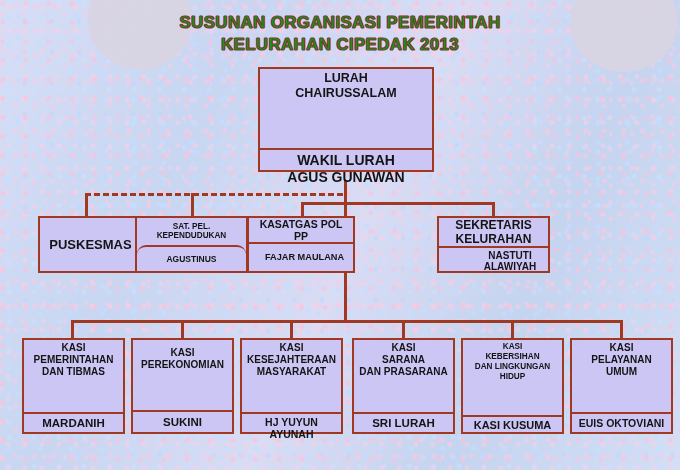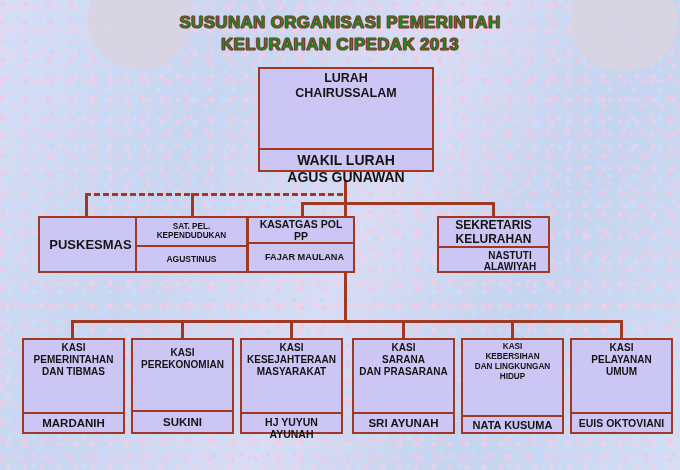--- a/index.html
+++ b/index.html
@@ -116,21 +116,21 @@
   #node-lurah { left: 258px; top: 67px; width: 176px; height: 105px; gap: 44px; }
   #node-lurah .cell-top { height: 52px; font-size: 12.5px; }
   #node-lurah .cell-bottom { height: 51px; font-size: 14px; }
 
   
   #node-puskesmas { left: 38px; top: 216px; width: 105px; height: 57px; }
   #node-puskesmas .cell-only { height: 100%; font-size: 13px; }
 
   #node-satpel { left: 135px; top: 216px; width: 113px; height: 57px; }
   #node-satpel .cell-top { height: 28px; font-size: 8.2px; }
-  #node-satpel .cell-bottom { height: 27px; font-size: 8.5px; }
+  #node-satpel .cell-bottom { height: 27px; font-size: 8.5px; border-radius: 9px; }
 
   #node-kasatgas { left: 247px; top: 216px; width: 108px; height: 57px; }
   #node-kasatgas .cell-top { height: 24px; font-size: 10.5px; border-radius: 10px; }
   #node-kasatgas .cell-bottom { height: 27px; font-size: 9.2px; padding-left: 10px; }
 
   #node-sekretaris { left: 437px; top: 216px; width: 113px; height: 57px; }
   #node-sekretaris .cell-top { height: 28px; font-size: 12px; }
   #node-sekretaris .cell-bottom { height: 27px; font-size: 10px; padding-left: 36px; }
 
   
@@ -238,30 +238,30 @@
     </div>
     <div class="node-cell cell-bottom divider-top">HJ YUYUN AYUNAH</div>
   </div>
 
   <div class="node kasi" id="kasi-4">
     <div class="node-cell cell-top cell-lines">
       <span>KASI</span>
       <span>SARANA</span>
       <span>DAN PRASARANA</span>
     </div>
-    <div class="node-cell cell-bottom divider-top">SRI AYUNAH</div>
+    <div class="node-cell cell-bottom divider-top">SRI LURAH</div>
   </div>
 
   <div class="node kasi small" id="kasi-5">
     <div class="node-cell cell-top cell-lines">
       <span>KASI</span>
       <span>KEBERSIHAN</span>
       <span>DAN LINGKUNGAN  HIDUP</span>
     </div>
-    <div class="node-cell cell-bottom divider-top">NATA KUSUMA</div>
+    <div class="node-cell cell-bottom divider-top">KASI KUSUMA</div>
   </div>
 
   <div class="node kasi" id="kasi-6">
     <div class="node-cell cell-top cell-lines">
       <span>KASI</span>
       <span>PELAYANAN UMUM</span>
     </div>
     <div class="node-cell cell-bottom divider-top">EUIS OKTOVIANI</div>
   </div>
 

